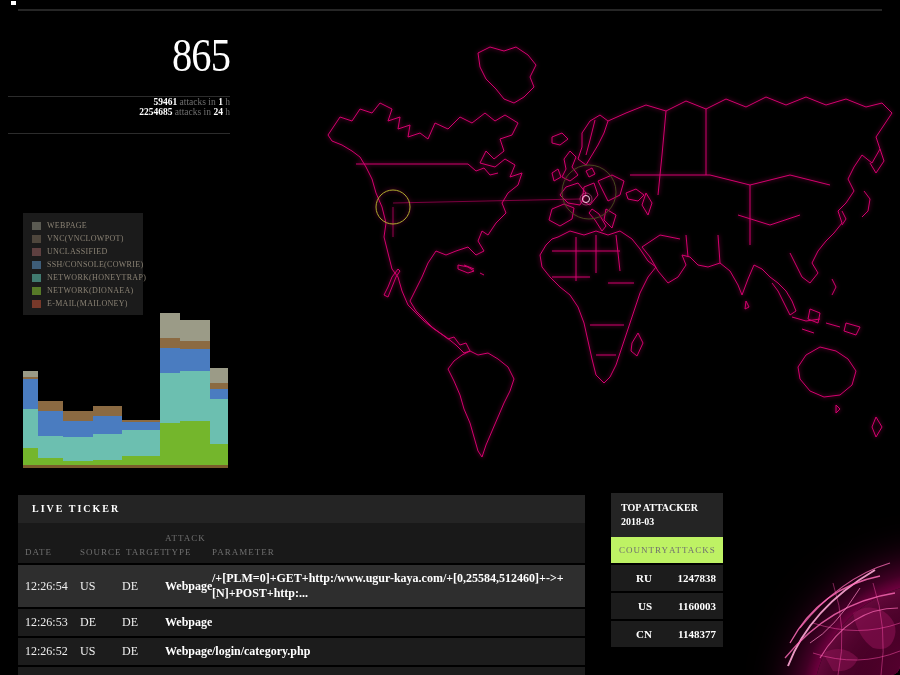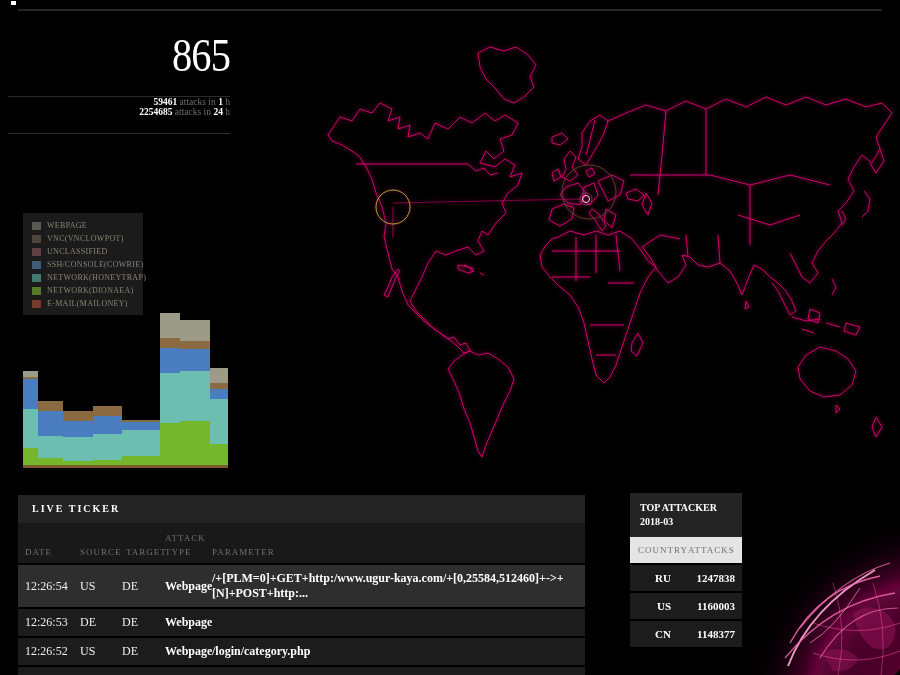--- a/index.html
+++ b/index.html
@@ -45,24 +45,24 @@
   .tc-type1{left:147px;bottom:20px !important;} .tc-type2{left:147px;}
   .tc-param{left:194px;}
   .t-rows{margin-top:2px;}
   .t-row{display:grid;grid-template-columns:55px 42px 43px 47px 358px;align-items:center;
          background:#1c1c1c;margin-bottom:2px;padding:6px 0 6px 7px;font-size:12px;color:#efefef;}
   .t-row.hl{background:#2e2e2e;}
   .t-row .cy,.t-row .cp{font-weight:bold;color:#fff;}
   .t-row .cp{word-break:break-all;line-height:15px;}
 
   
-  .topattacker{position:absolute;left:593px;top:493px;width:112px;height:182px;overflow:hidden;padding-left:37px;}
+  .topattacker{position:absolute;left:574px;top:493px;width:112px;height:182px;overflow:hidden;padding-left:37px;}
   .a-title{background:#242424;padding:8px 10px;font-size:10px;font-weight:bold;color:#fff;
            line-height:14px;letter-spacing:0;}
-  .a-cols{height:26px;background:#e5e5e5;display:flex;justify-content:space-between;
+  .a-cols{height:26px;background:#bef264;display:flex;justify-content:space-between;
           align-items:center;padding:0 8px;color:#6f6f6f;font-size:9px;letter-spacing:1px;}
   .a-row{height:26px;margin-top:2px;background:#1c1c1c;display:flex;align-items:center;
          justify-content:flex-end;padding-right:7px;font-size:11px;font-weight:bold;color:#fff;}
   .a-row .ac{width:40px;text-align:right;}
   .a-row .av{width:64px;text-align:right;}
 
   
   .globe-glow{position:absolute;left:795px;top:565px;width:280px;height:280px;
       background:radial-gradient(circle at 50% 50%, rgba(255,30,160,.95) 0%,
                  rgba(255,0,140,.5) 40%, rgba(255,0,140,0) 68%);}

